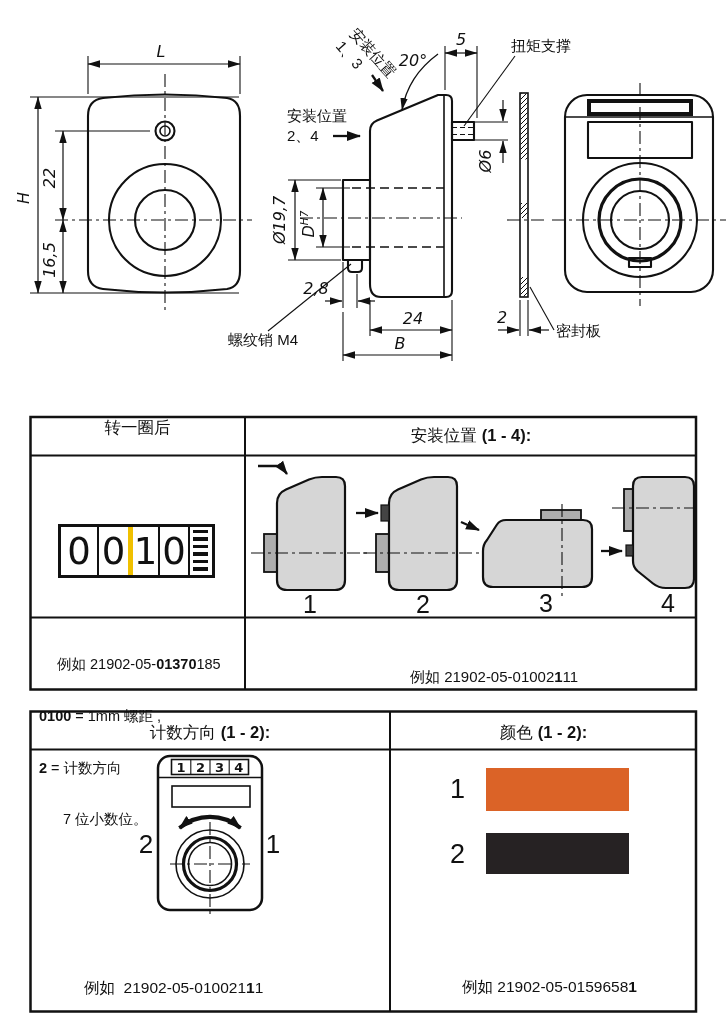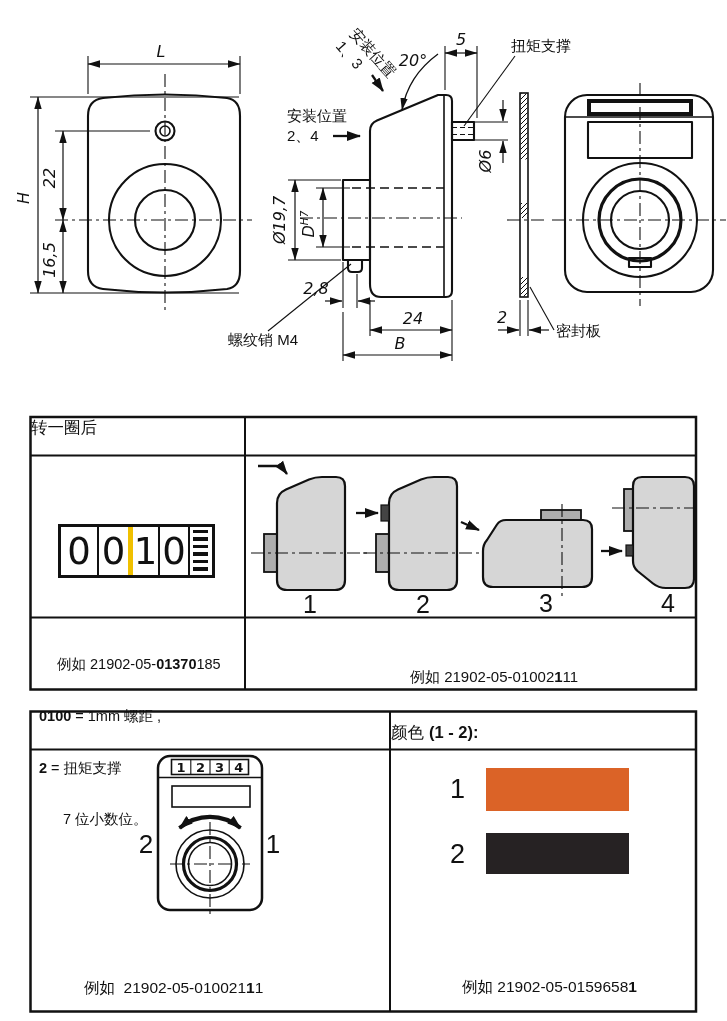--- a/index.html
+++ b/index.html
@@ -22,21 +22,21 @@
   .tb25{stroke:#111;stroke-width:2.5;fill:none}
   .shp{fill:#d6d6d6;stroke:#111;stroke-width:2.2;stroke-linejoin:round}
   .tab{fill:#adadad;stroke:#111;stroke-width:1.8}
   .nub{fill:#444;stroke:#111;stroke-width:1.2}
   .dim{font:italic 16px "DejaVu Sans",sans-serif;fill:#111;text-anchor:middle}
   .lbl{font:15px "Liberation Sans",sans-serif;fill:#111}
   .wd{font:bold 13px "DejaVu Sans",sans-serif;fill:#111;text-anchor:middle}
   .dn{font:26px "Liberation Sans",sans-serif;fill:#111;text-anchor:middle}
   
   .ov{position:absolute}
-  .hdr{font-size:16.5px;line-height:19px}
+  .hdr{font-size:16.5px;text-align:center;line-height:19px}
   .hdr b{margin-left:5px}
   .ex{font-size:14.5px;line-height:17.2px;white-space:pre}
   .ex2{font-size:15.5px;line-height:25px;white-space:pre}
   .pn{position:absolute;font-size:25px}
   .swn{position:absolute;font-size:27px}
   .swatch{position:absolute;width:143px;height:43px}
   .counter{position:absolute;left:58px;top:524px;height:54px;display:flex;
            border:3px solid #111;box-sizing:border-box;background:#fff}
   .cd{display:flex;align-items:center;justify-content:center;
       font:37px "DejaVu Sans",sans-serif;color:#111}
@@ -244,47 +244,53 @@
     <line class="cl" x1="210" y1="822" x2="210" y2="916"></line>
     <line class="cl" x1="170" y1="864" x2="250" y2="864"></line>
     <text class="dn" x="146" y="853">2</text>
     <text class="dn" x="273" y="853">1</text>
   </g>
 </svg>
 
 <div class="ov hdr" style="left:31px;top:418px;width:213px">
   <div>转一圈后</div>
 </div>
+<div class="ov hdr" style="left:247px;top:426px;width:448px">
+  <span>安装位置</span><b>(1 - 4):</b>
+</div>
 
 <div class="counter">
   <div class="cd c1">0</div>
   <div class="cd c2">0</div>
   <div class="ybar" style="background-color: rgb(240, 192, 0);"></div>
   <div class="cd c3">1</div>
   <div class="cd c4">0</div>
   <div class="stripes">
         <div class="bars"></div>
       </div>
 </div>
 
 <span class="pn" style="left:303px;top:590px">1</span>
 <span class="pn" style="left:416px;top:590px">2</span>
 <span class="pn" style="left:539px;top:589px">3</span>
 <span class="pn" style="left:661px;top:589px">4</span>
 
 <div class="ov ex" style="left:39px;top:622px">
   <div style="padding-left:18px"><span>例如 21902-05-</span><b>01370</b><span>185</span></div>
   <div><b>0100</b><span> = 1mm 螺距 ,</span></div>
-  <div><b>2</b><span> = 扭矩支撑</span></div>
+  <div><b>2</b><span> = 计数方向</span></div>
   <div style="padding-left:24px">7 位小数位。</div>
 </div>
 <div class="ov ex" style="left:410px;top:624px;font-size:15px;line-height:21px">
   <div><span>例如 21902-05-01002</span><b>1</b><span>11</span></div>
 </div>
 
+<div class="ov hdr" style="left:31px;top:723px;width:358px">
+  <span>计数方向</span><b>(1 - 2):</b>
+</div>
 <div class="ov hdr" style="left:391px;top:723px;width:305px">
   <span>颜色</span><b>(1 - 2):</b>
 </div>
 
 <span class="swn" style="left:450px;top:774px">1</span>
 <div class="swatch" style="left: 486px; top: 768px; background-color: rgb(219, 99, 39);"></div>
 <span class="swn" style="left:450px;top:839px">2</span>
 <div class="swatch" style="left: 486px; top: 833px; height: 41px; background-color: rgb(38, 34, 35);"></div>
 
 <div class="ov ex2" style="left:66px;top:925px">

